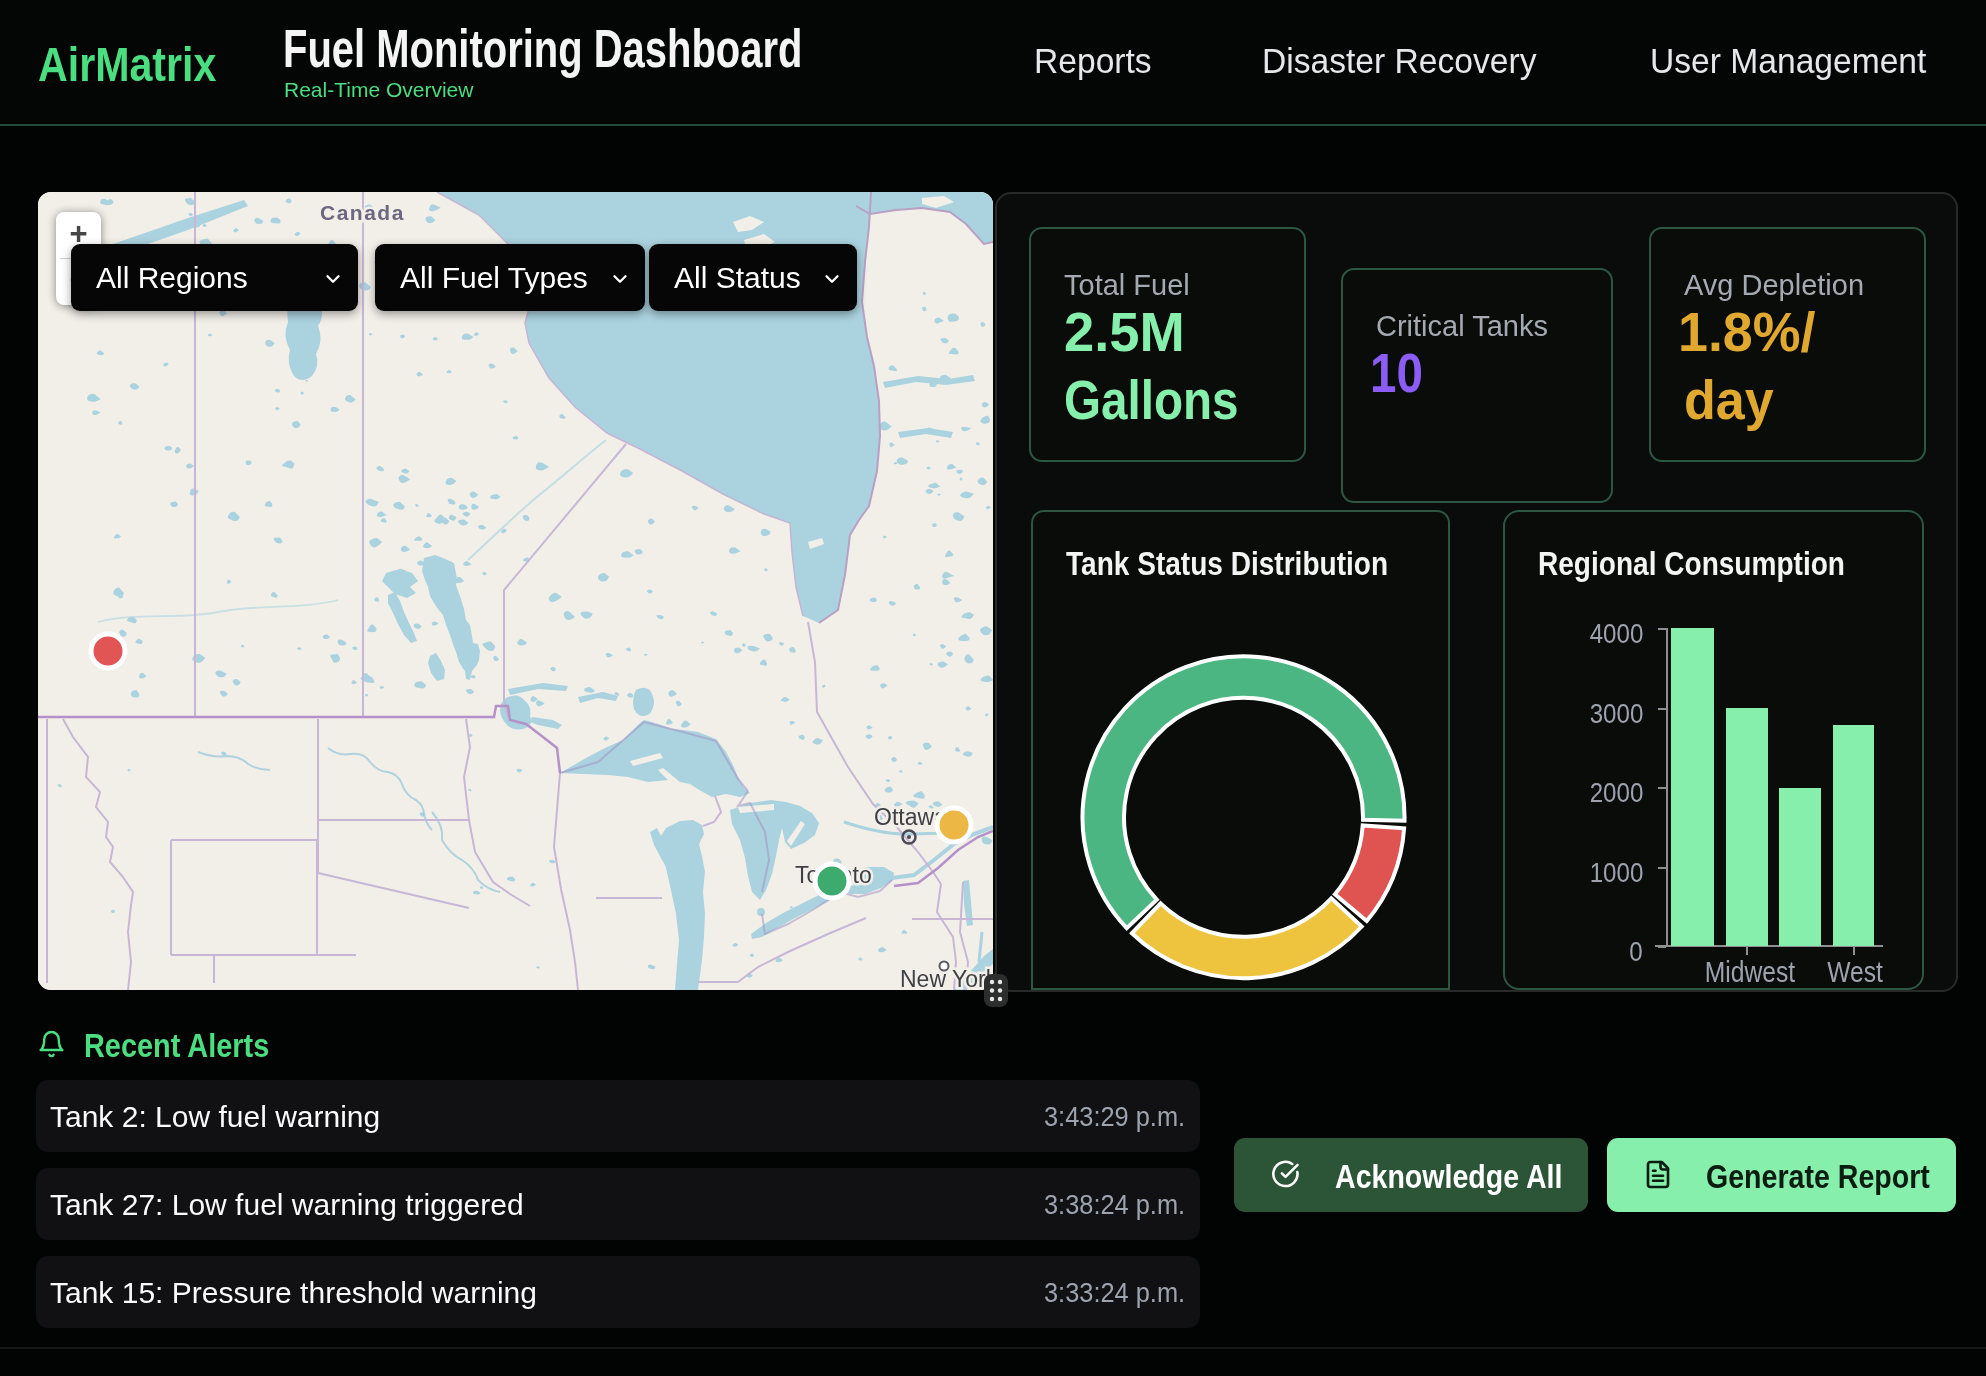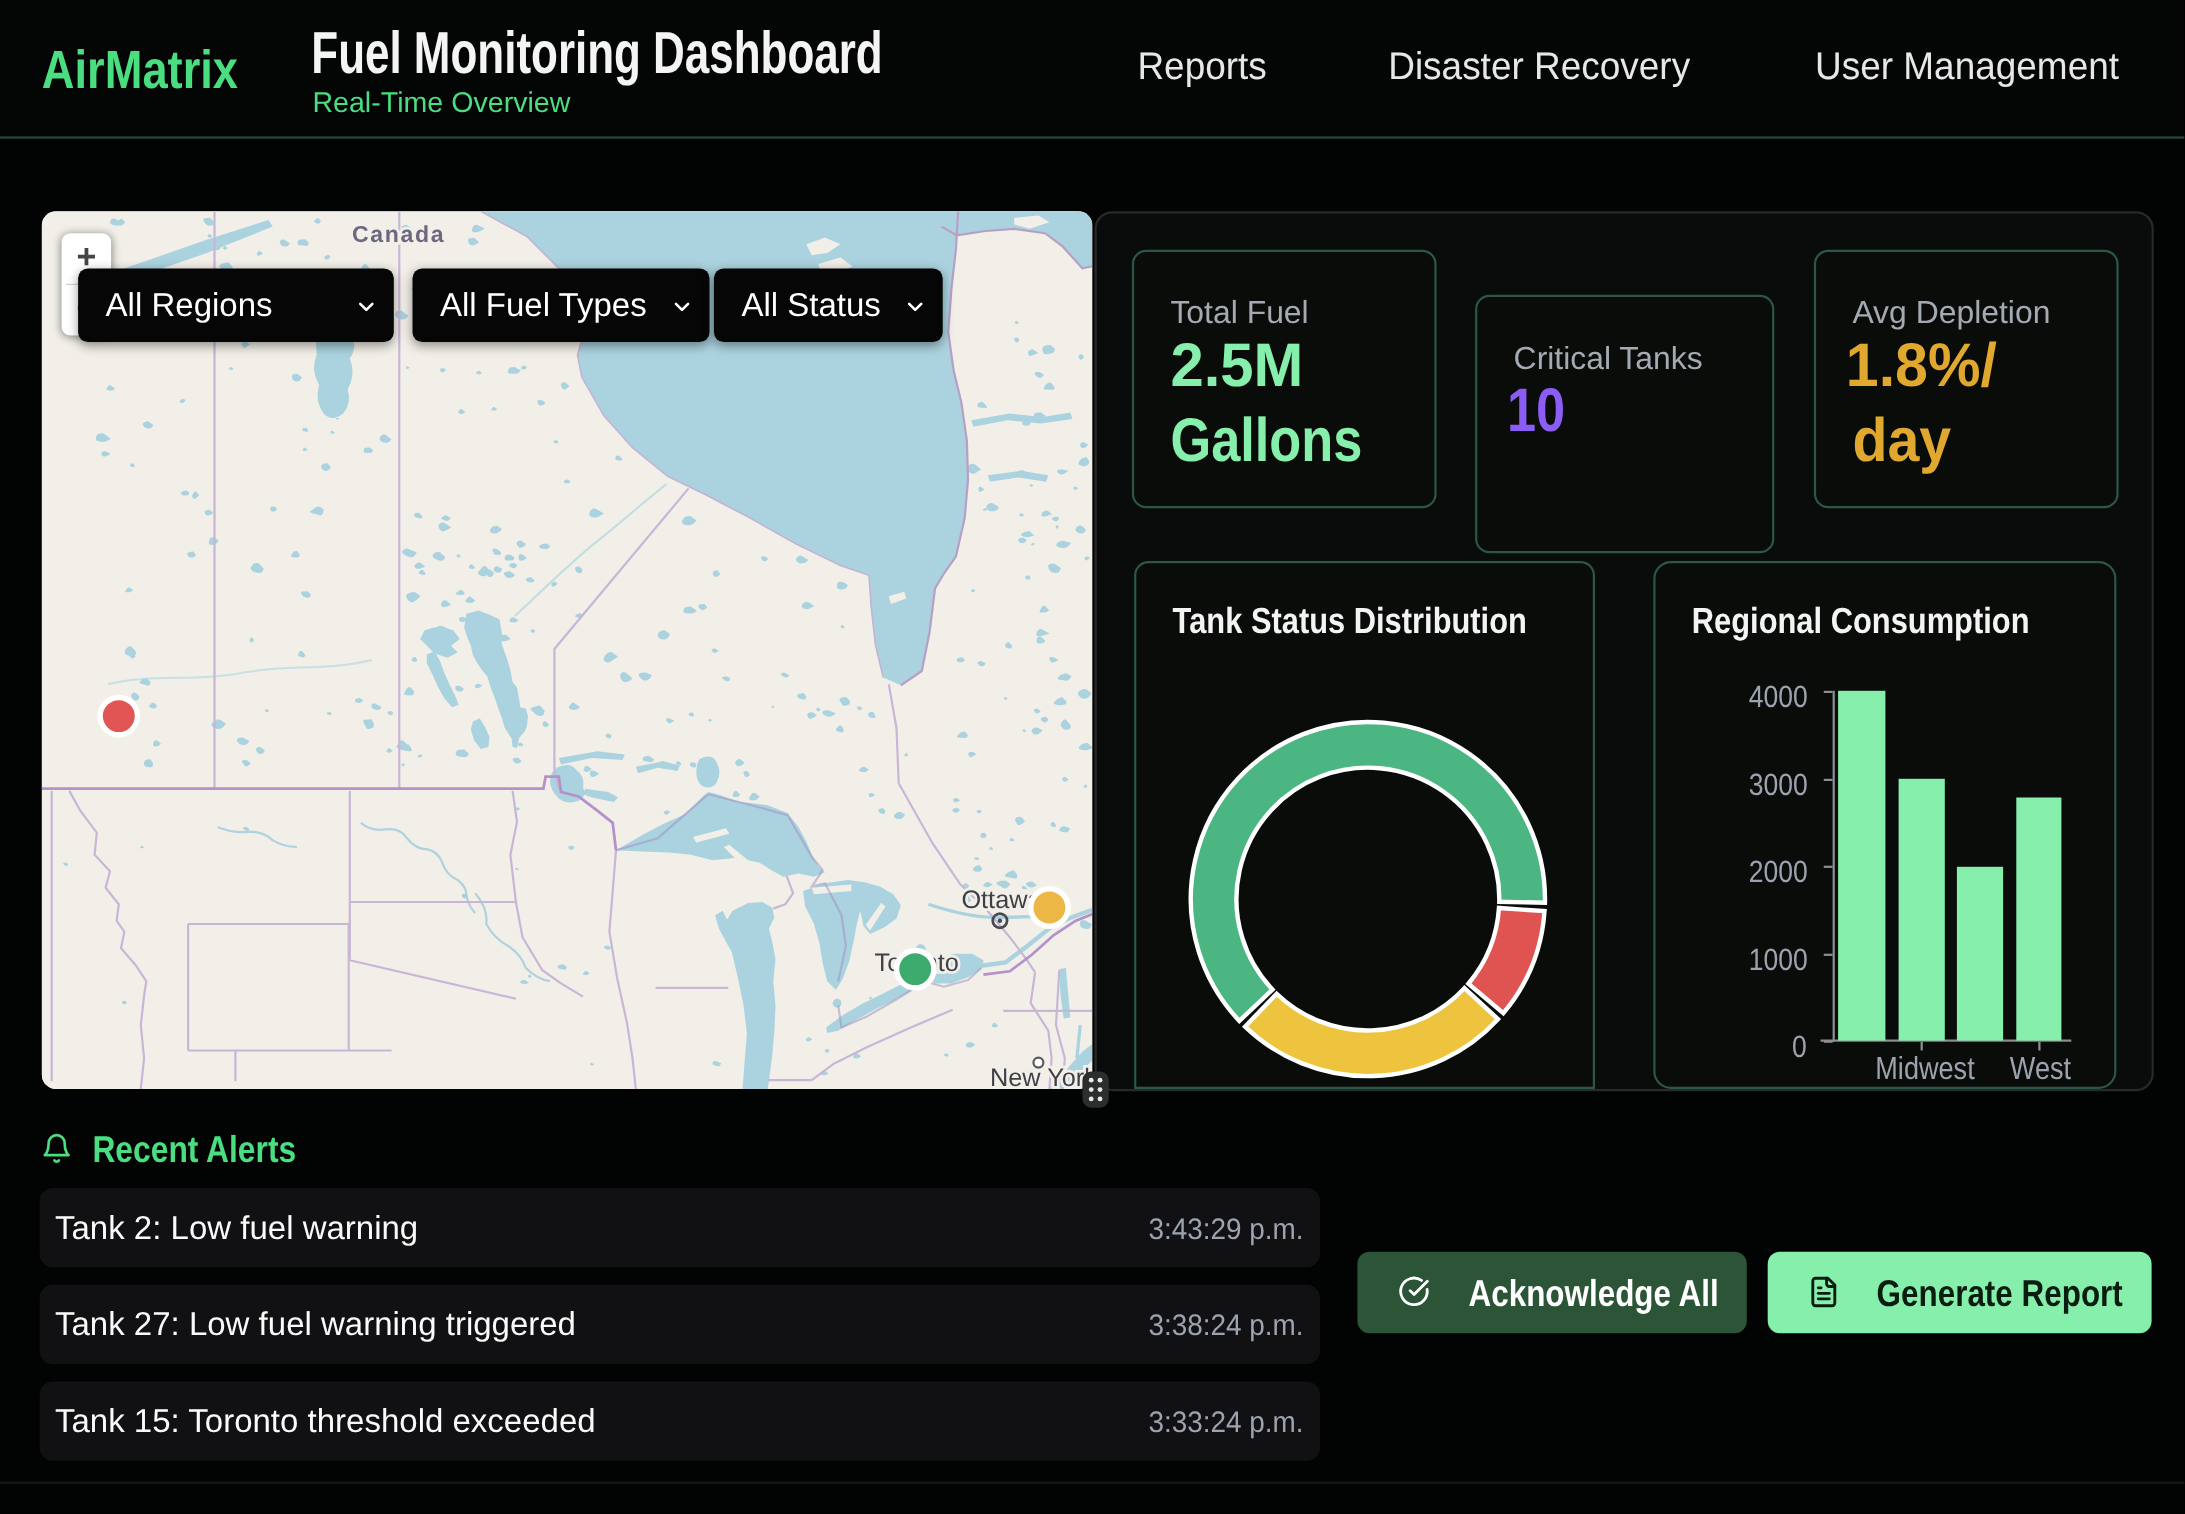--- a/index.html
+++ b/index.html
@@ -4,21 +4,21 @@
 <style>
   * { margin:0; padding:0; box-sizing:border-box; }
   html,body { width:1986px; height:1376px; background:#020303; overflow:hidden;
     font-family:"Liberation Sans", sans-serif; }
   .abs { position:absolute; }
   #page { position:relative; width:1986px; height:1376px; background:#020303; }
   #hdr { position:absolute; left:0; top:0; width:1986px; height:126px; background:#040505;
          border-bottom:2px solid #26493a; }
   #logo { position:absolute; left:38px; top:36px; font-size:49px; font-weight:700; color:#4ade80; transform:scaleX(.84); transform-origin:left center; white-space:nowrap; }
   #htitle { position:absolute; left:283px; top:17px; font-size:54px; font-weight:700; color:#f4f4f5; transform:scaleX(.74); transform-origin:left center; white-space:nowrap; }
-  #hsub { position:absolute; left:284px; top:78px; font-size:26px; font-weight:400; color:#4ade80; }
+  #hsub { position:absolute; left:284px; top:78px; font-size:21px; font-weight:400; color:#4ade80; }
   .nav { position:absolute; top:41px; font-size:35px; color:#e7e7ea; transform:scaleX(.96); transform-origin:left center; white-space:nowrap; }
   
   #map { position:absolute; left:38px; top:192px; width:955px; height:798px; border-radius:13px;
          overflow:hidden; background:#f2efe9; }
   #zoomctl { position:absolute; left:18px; top:20px; width:45px; height:93px; background:#fff;
              border-radius:8px; box-shadow:0 1px 8px rgba(0,0,0,.45); }
   #zoomctl .zline { position:absolute; left:4px; right:4px; top:46px; height:1px; background:#cfcfcf; }
   .zg { position:absolute; width:45px; text-align:center; color:#454545; font-size:31px; font-weight:700; }
   .dd { position:absolute; top:52px; height:67px; background:#060606; border-radius:9px; box-shadow:0 3px 10px rgba(0,0,0,.4);
         color:#fff; font-size:30px; font-weight:500; line-height:67px; padding-left:25px; }
@@ -609,21 +609,21 @@
 <div id="alerts-title">Recent Alerts</div>
 <div class="arow" style="top:1080px;">
   <div class="at">Tank 2: Low fuel warning</div>
   <div class="atime">3:43:29 p.m.</div>
 </div>
 <div class="arow" style="top:1168px;">
   <div class="at">Tank 27: Low fuel warning triggered</div>
   <div class="atime">3:38:24 p.m.</div>
 </div>
 <div class="arow" style="top:1256px;">
-  <div class="at">Tank 15: Toronto threshold exceeded</div>
+  <div class="at">Tank 15: Pressure threshold warning</div>
   <div class="atime">3:33:24 p.m.</div>
 </div>
 <div class="btn" style="left:1234px; width:354px; background:#2c5537;">
   <svg class="abs" style="left:37px; top:22px;" width="29" height="29" viewBox="0 0 24 24" fill="none" stroke="#fff" stroke-width="2.1" stroke-linecap="round" stroke-linejoin="round">
     <path d="M21.801 10A10 10 0 1 1 17.6 3.335"></path>
         <path d="m9 11 3 3L22 4"></path>
   </svg>
   <div class="abs bt" style="left:101px; top:19px; color:#fff;">Acknowledge All</div>
 </div>
 <div class="btn" style="left:1607px; width:349px; background:#86efac;padding-left:24px;">

